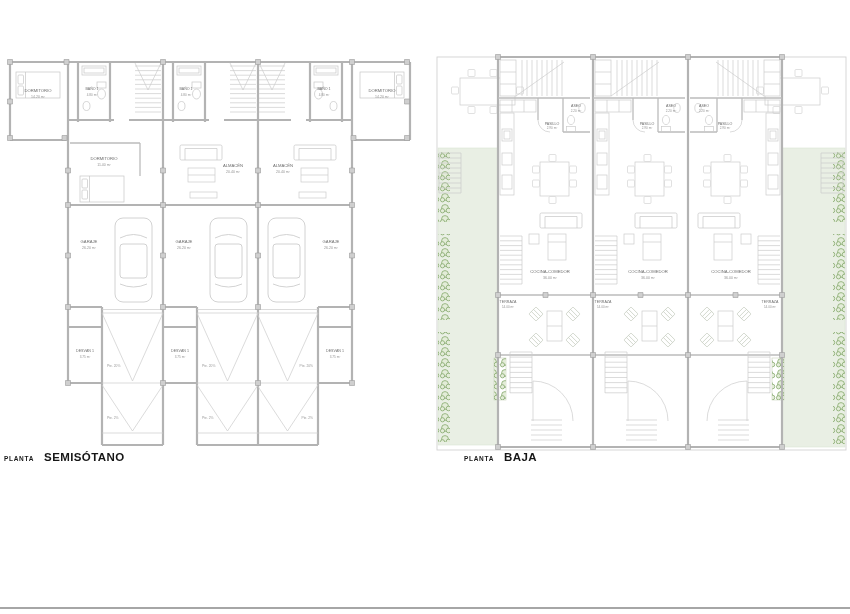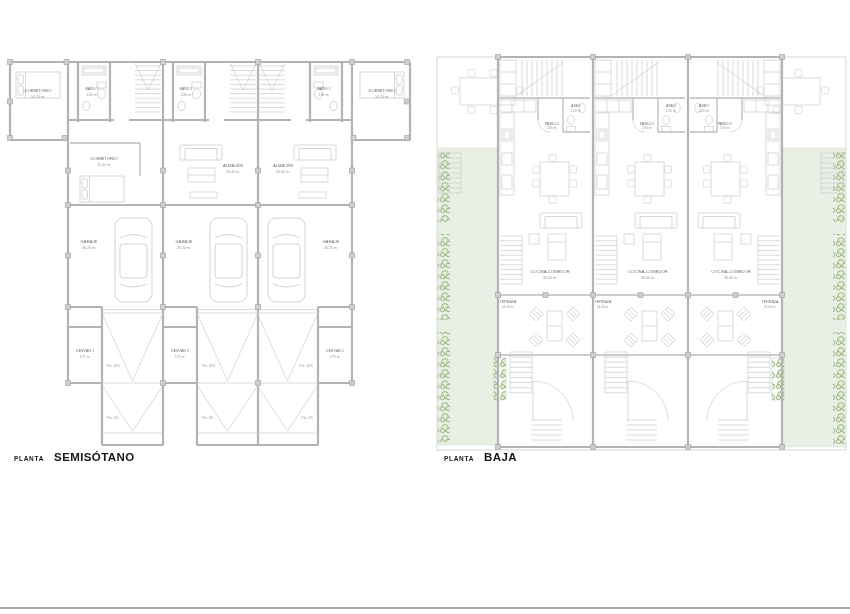--- a/index.html
+++ b/index.html
@@ -303,23 +303,23 @@
 
       <text class="rn2" x="80" y="253">TERRAZA</text>
       <text class="ra2" x="80" y="258">14.00 m²</text>
       <text class="rn2" x="175" y="253">TERRAZA</text>
       <text class="ra2" x="175" y="258">14.00 m²</text>
       <text class="rn2" x="342" y="253">TERRAZA</text>
       <text class="ra2" x="342" y="258">14.00 m²</text>
     </g>
   </svg>
 
-  <div class="plan-title" style="left:14px">
+  <div class="plan-title" style="left:4px">
     <span class="t-prefix">PLANTA</span>
     <span class="t-name">SEMISÓTANO</span>
   </div>
-  <div class="plan-title" style="left:444px">
+  <div class="plan-title" style="left:464px">
     <span class="t-prefix">PLANTA</span>
     <span class="t-name">BAJA</span>
   </div>
 
   <div class="bottom-rule"></div>
 </div>
 
 </body></html>

